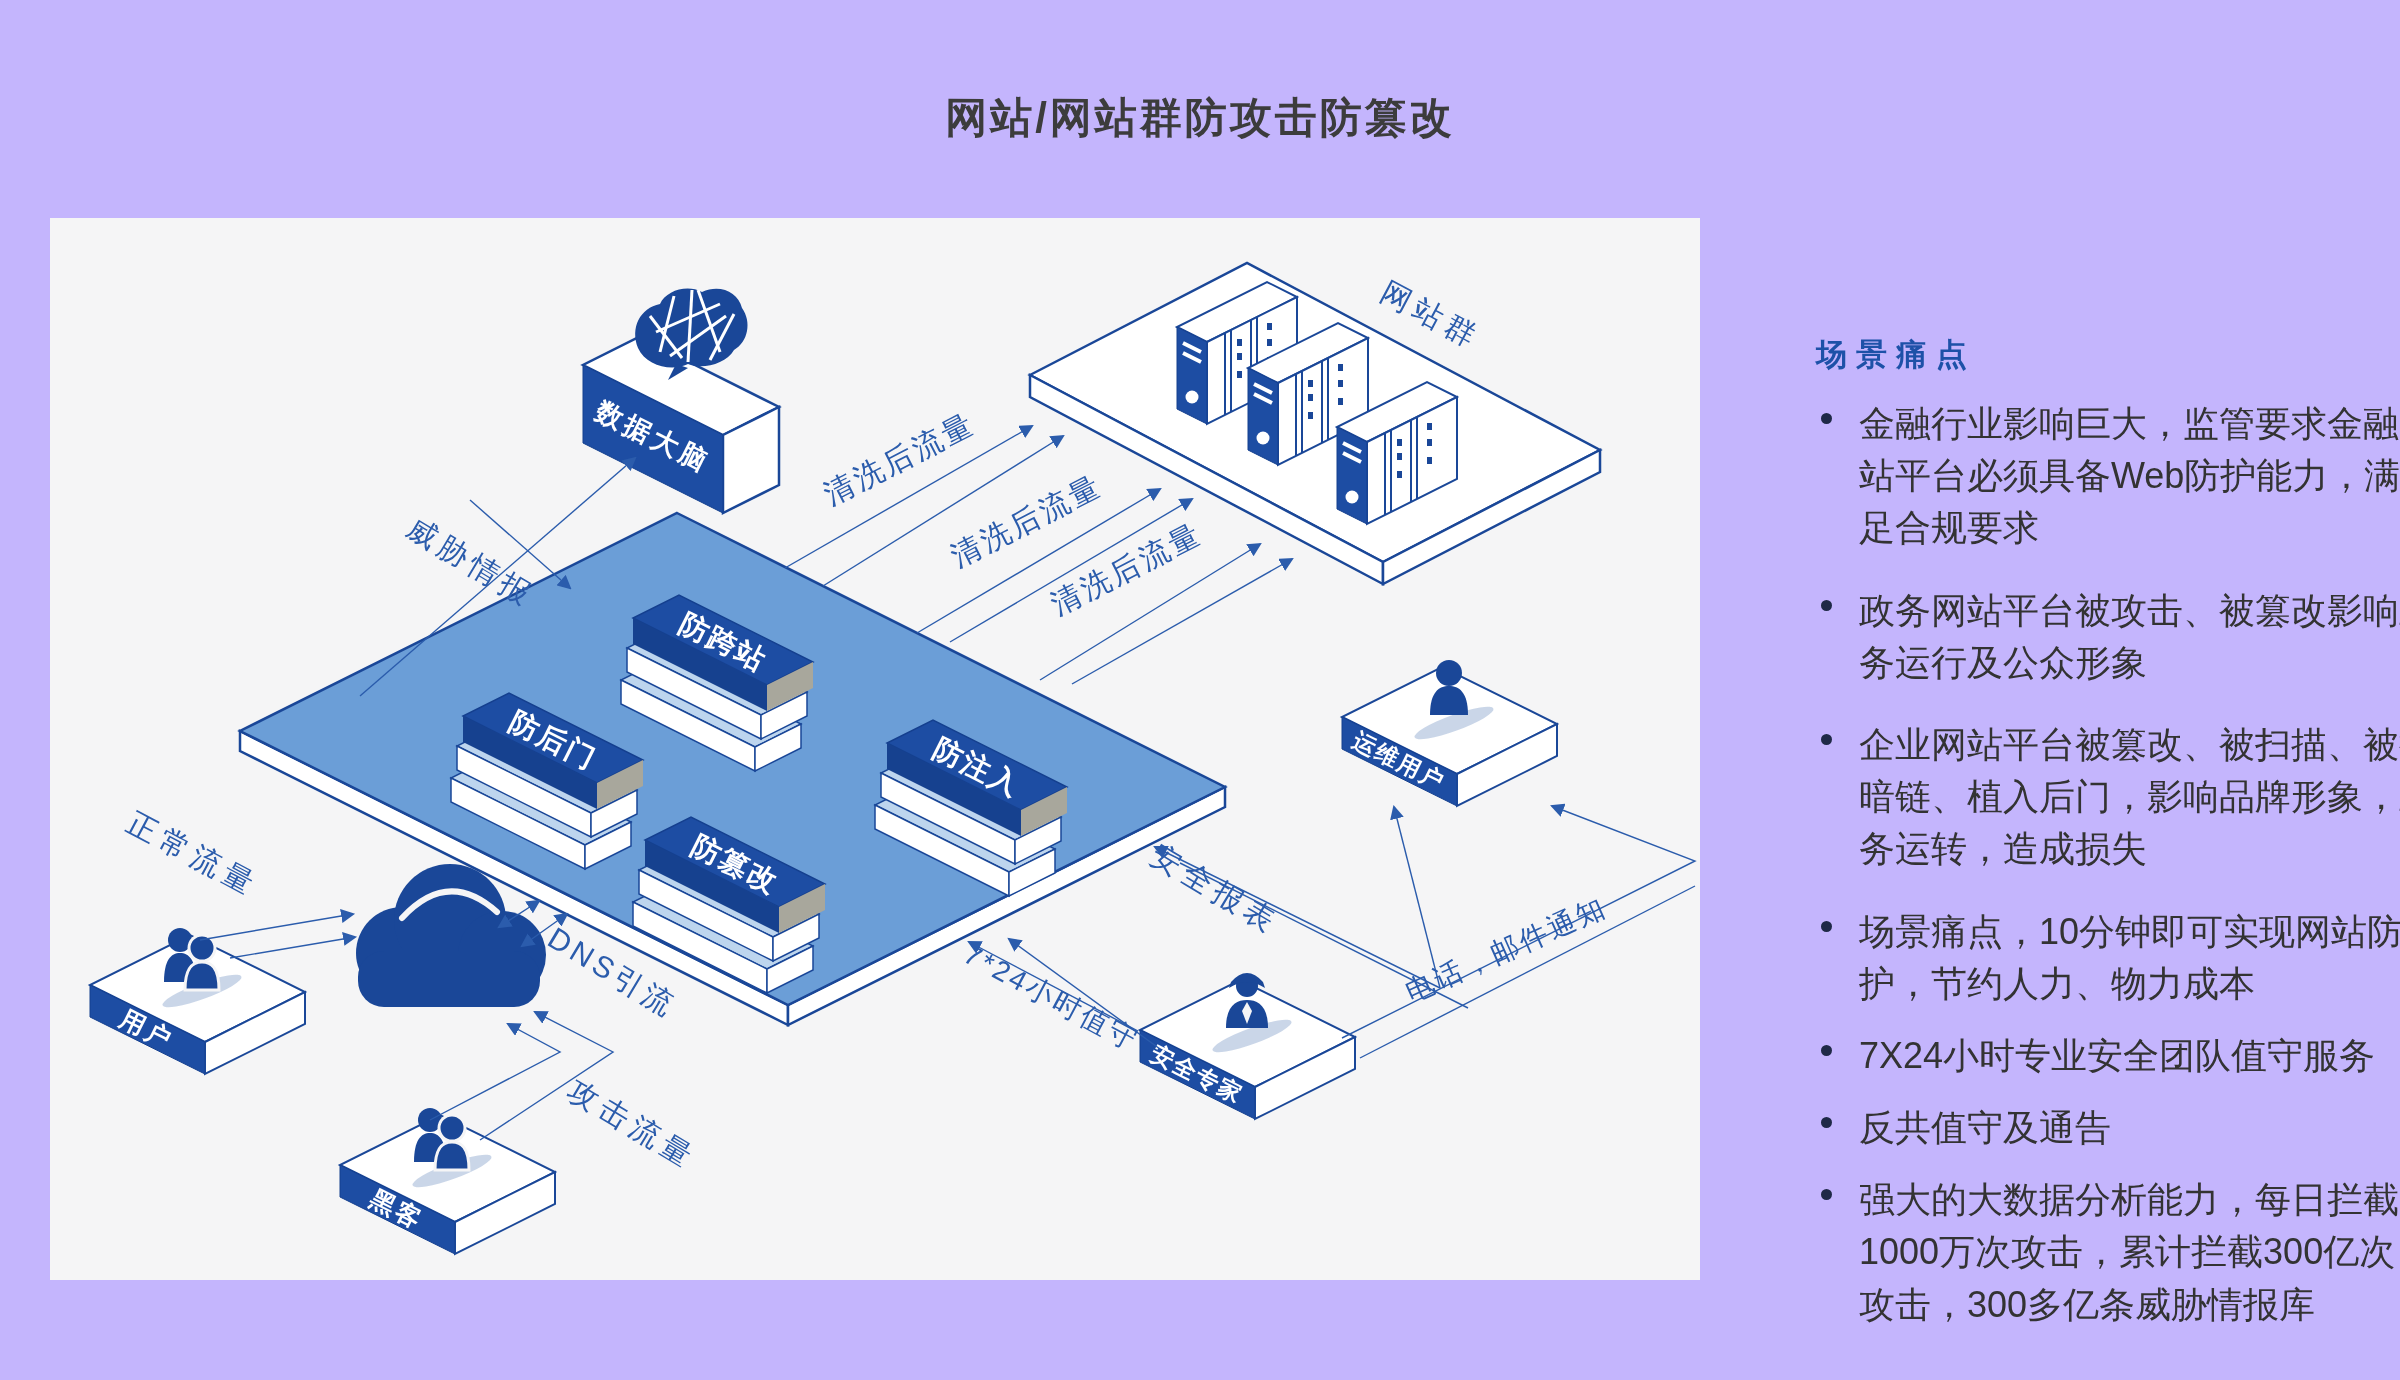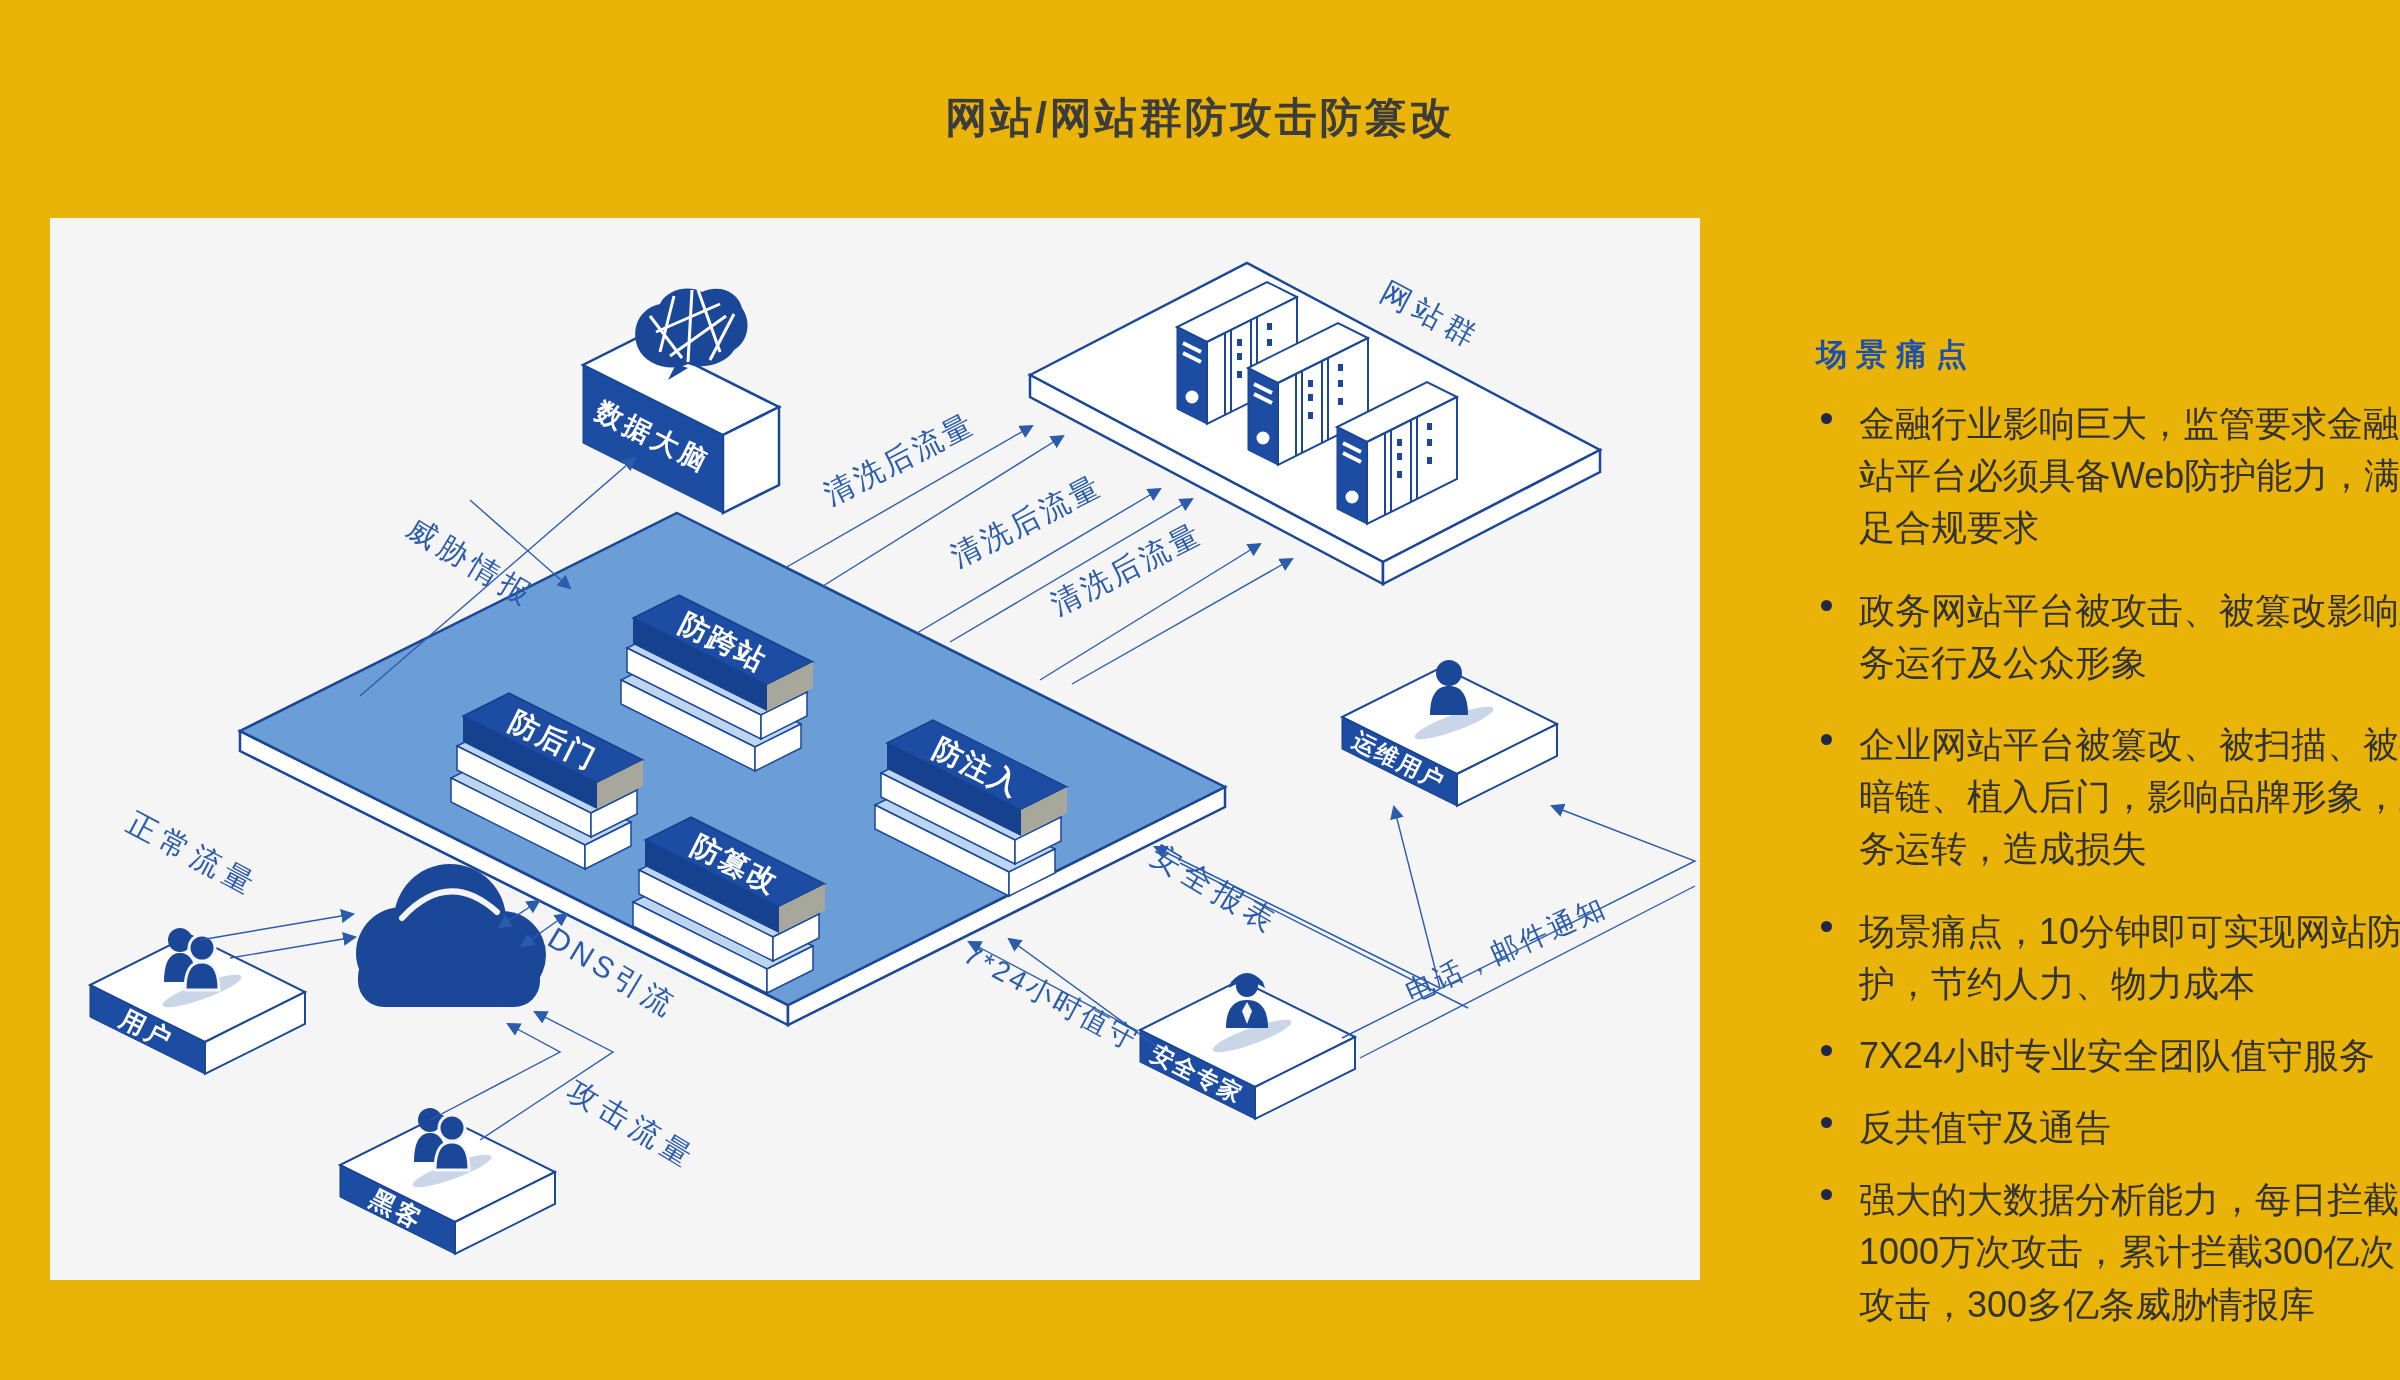--- a/index.html
+++ b/index.html
@@ -1,16 +1,16 @@
 <!DOCTYPE html>
 <html><head>
 <meta charset="utf-8">
 <style>
   html,body{margin:0;padding:0;background:#ffffff;}
-  .page{position:relative;width:2400px;height:1380px;background:#eab308;overflow:hidden;
+  .page{position:relative;width:2400px;height:1380px;background:#c4b5fd;overflow:hidden;
         font-family:"Liberation Sans","DejaVu Sans",sans-serif;}
   .title{position:absolute;top:90px;left:0;width:2400px;text-align:center;
          font-size:42px;font-weight:bold;color:#3c3c3c;letter-spacing:3px;}
   .diagram-panel{position:absolute;left:50px;top:218px;width:1650px;height:1062px;background:#f5f5f6;}
   .side{position:absolute;left:1816px;top:334px;width:620px;}
   .side-heading{font-size:31px;font-weight:bold;color:#1d51a8;letter-spacing:9px;margin:0 0 22px 0;}
   .values .side-heading{margin-top:52px;}
   .item{display:flex;margin-bottom:30px;}
   .values .item{margin-bottom:20px;}
   .dot{flex:none;width:11px;height:11px;border-radius:50%;background:#1f2947;margin:15px 27px 0 5px;}

